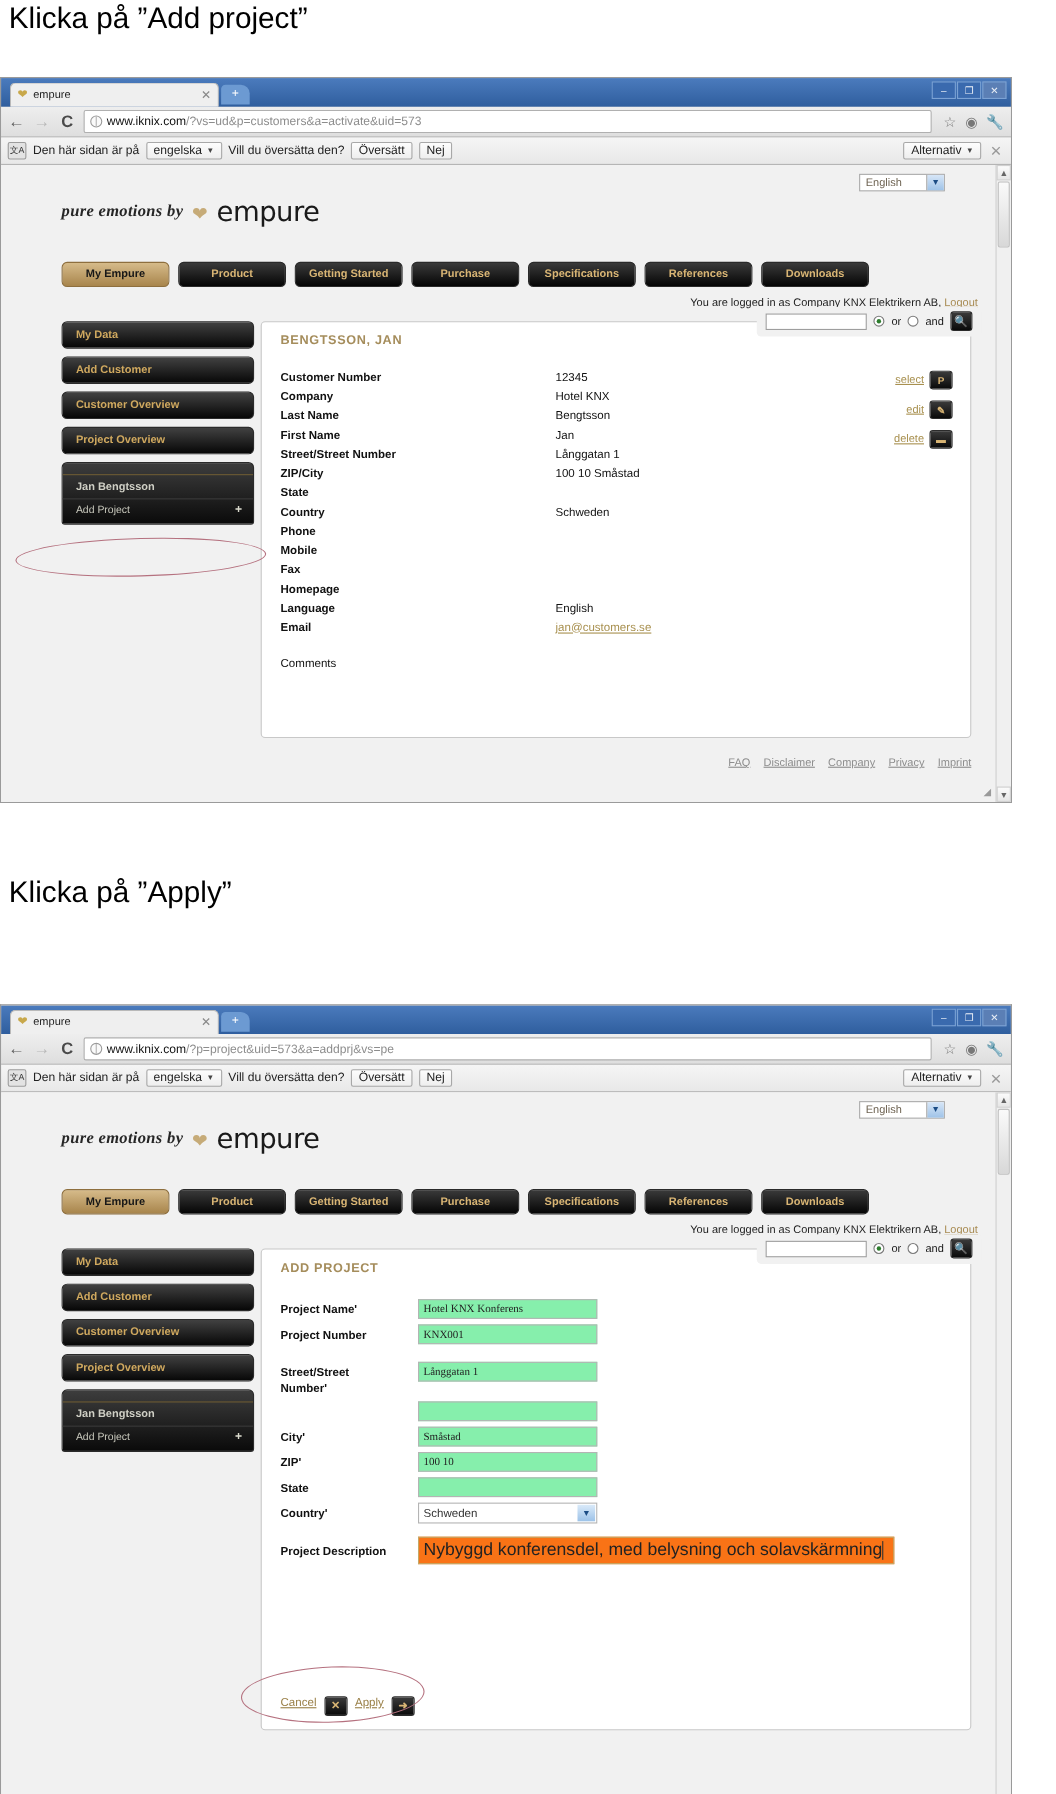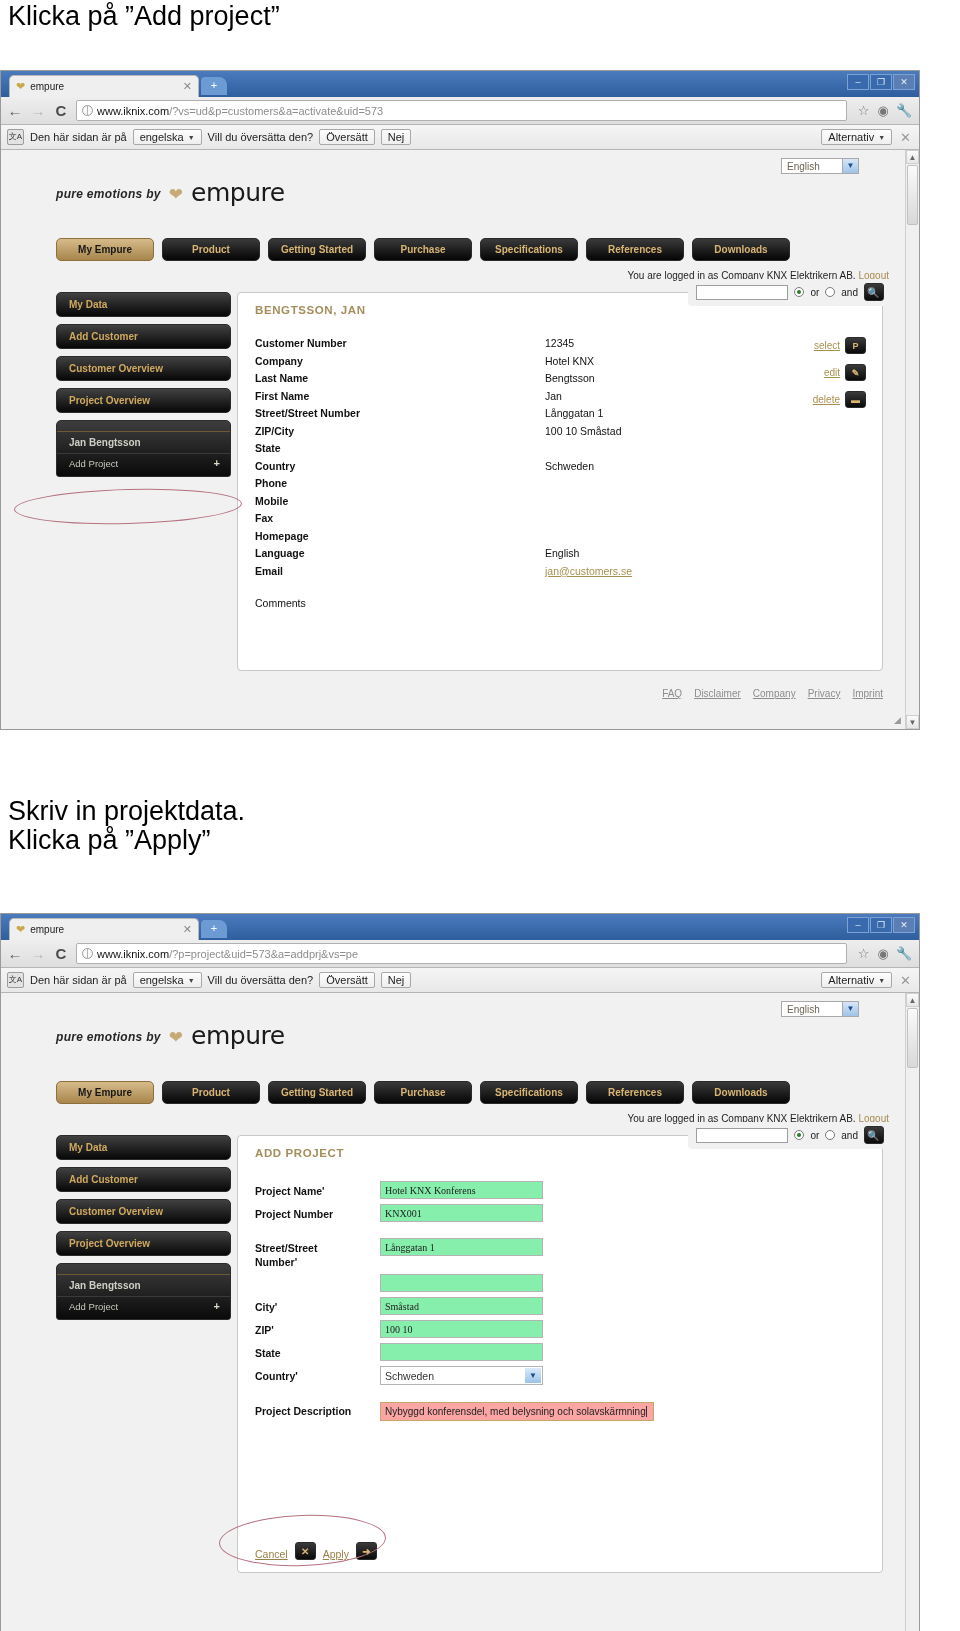--- a/index.html
+++ b/index.html
@@ -180,23 +180,23 @@
     position:absolute; right:0; top:0; bottom:0; width:16px;
     background:linear-gradient(#d7e6f7,#9fc3e8);
     border-left:1px solid #a9a9a9;
     color:#1b4c85; font-size:8px; text-align:center; line-height:14px;
   }
   .brand {
     position:absolute; left:55px; top:30px;
     display:flex; align-items:flex-end; gap:8px;
   }
   .brand .tagline {
-    font-family:Liberation Sans, sans-serif;
+    font-family:Liberation Serif, serif;
     font-style:italic; font-weight:bold;
-    font-size:12px; color:#262626; letter-spacing:.3px;
+    font-size:15px; color:#262626; letter-spacing:.3px;
     padding-bottom:4px;
     text-align:center;
   }
   .brand .mark { color:#c6ab78; font-size:17px; line-height:1; padding-bottom:2px; }
   .brand .wordmark {
     font-size:25px; color:#1a1a1a; font-weight:500;
     letter-spacing:-.5px; line-height:1;
     font-family:"DejaVu Sans", sans-serif;
   }
 
@@ -290,21 +290,21 @@
   .searchbtn {
     width:20px; height:18px; border-radius:3px;
     background:linear-gradient(#3a3a3a,#0a0a0a);
     color:#d9b574; font-size:10px;
     display:flex; align-items:center; justify-content:center;
     border:1px solid #2b2b2b;
   }
 
   
   .details { position:absolute; left:17px; top:42px; right:17px; }
-  .drow { display:flex; font-size:10.5px; line-height:17.5px; color:#111;gap:40px; }
+  .drow { display:flex; font-size:10.5px; line-height:17.5px; color:#111; }
   .drow .dk { width:250px; font-weight:bold; }
   .drow .dv { flex:1; }
   .drow .dv a { color:#a8904f; text-decoration:underline; }
   .comments-row { margin-top:17px; font-size:10.5px; font-weight:normal; color:#111; }
 
   .actions { position:absolute; right:16px; top:44px; text-align:right; }
   .actions .arow {
     display:flex; align-items:center; justify-content:flex-end;
     gap:5px; margin-bottom:10px;
   }
@@ -349,30 +349,30 @@
     display:flex; align-items:center;
   }
   .fsel .dd2 {
     position:absolute; right:1px; top:1px; bottom:1px; width:16px;
     background:linear-gradient(#daeaf9,#9cc2e8);
     color:#1b4c85; font-size:8px;
     display:flex; align-items:center; justify-content:center;
   }
   .ftext {
     width:305px; height:75px;
-    border:1px solid #c3a968; background:#fca5a5;
-    font-size:10px; color:#222; padding:3px 4px;
+    border:1px solid #c3a968; background:#f97316;
+    font-size:16px; color:#222; padding:3px 4px;
     line-height:13px;
   }
   .caret { border-left:1px solid #333; margin-left:0px; }
   .gap { height:11px; }
 
   .formactions {
     position:absolute; left:17px; bottom:12px;
-    display:flex; align-items:flex-end; gap:7px;
+    display:flex; align-items:flex-start; gap:7px;
   }
   .formactions a { font-size:10.5px; color:#9a8048; text-decoration:underline; }
   .fbtn {
     width:21px; height:18px; border-radius:3px;
     background:linear-gradient(#3a3a3a,#0a0a0a);
     border:1px solid #2b2b2b;
     color:#d9b574; font-size:10px; font-weight:bold;
     display:flex; align-items:center; justify-content:center;
   }
 
@@ -588,21 +588,20 @@
       <div class="arr">▲</div>
       <div class="thumb"></div>
       <div class="arr bot">▼</div>
     </div>
   </div>
 </div>
 
 <div class="ellipse" id="ell-add-project"></div>
 
 <div class="instruction" id="instr-2">
-  <span class="line">Skriv in projektdata.</span>
   <span class="line">Klicka på ”Apply”</span>
 </div>
 
 <div class="browser" id="shot-2">
 
   <div class="titlebar">
     <div class="tab">
       <span class="fav">❤</span>
       <span class="tab-label">empure</span>
       <span class="tab-close">✕</span>

